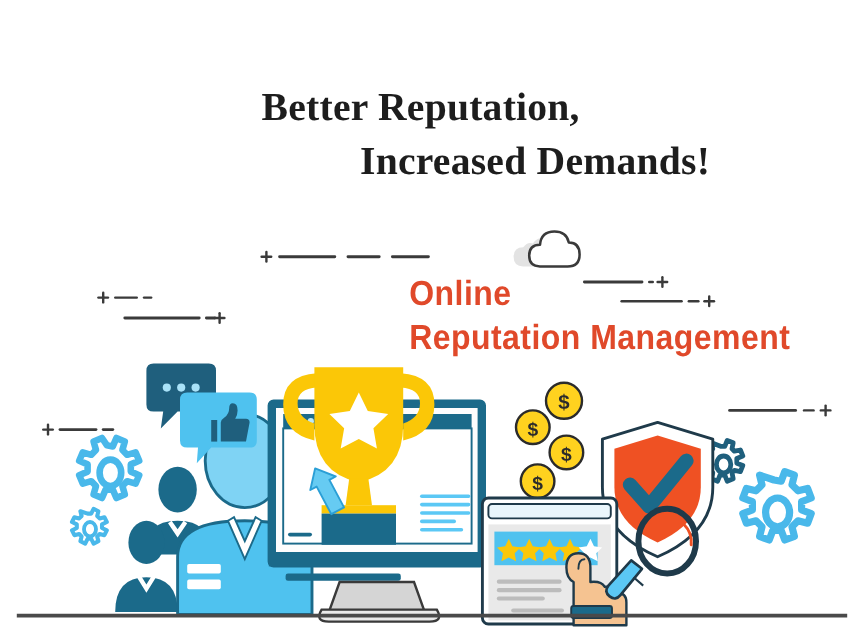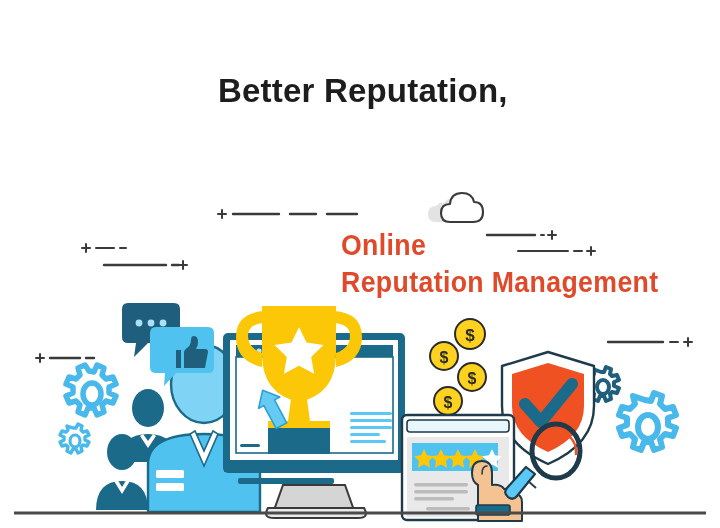--- a/index.html
+++ b/index.html
@@ -5,21 +5,21 @@
   html,body{margin:0;padding:0;background:#ffffff;}
   body{font-family:"Liberation Sans",sans-serif;}
   #stage{
     position:relative;width:720px;height:528px;background:#ffffff;overflow:hidden;
   }
   #stage svg.layer{position:absolute;left:0;top:0;width:720px;height:528px;}
   .headline{
     position:absolute;left:0;top:0;width:720px;height:528px;pointer-events:none;
   }
   .hl-line{
-    position:absolute;color:#1d1d1d;font-family:Liberation Sans, sans-serif;
+    position:absolute;color:#1d1d1d;font-family:Liberation Serif, serif;
     font-weight:600;letter-spacing:0.2px;white-space:nowrap;
   }
   .hl1{left:218px;top:72px;font-size:33px;}
   .hl2{left:300px;top:117px;font-size:33px;}
   .orm{
     position:absolute;color:#e0492a;white-space:nowrap;
     font-family:"Liberation Sans Narrow","Liberation Sans",sans-serif;
     font-weight:bold;letter-spacing:0.4px;
   }
   .orm1{left:341px;top:229px;font-size:29px;transform:scaleX(0.92);transform-origin:left top;}
@@ -272,17 +272,18 @@
       <ellipse cx="556" cy="451" rx="24" ry="27" fill="none" stroke="#1f3a4a" stroke-width="5"></ellipse>
       <path d="M570 437 q7 7 6 17" fill="none" stroke="#ef5123" stroke-width="2.4" stroke-linecap="round"></path>
     </g>
 
     <line x1="14" y1="513" x2="706" y2="513" stroke="#4a4a4a" stroke-width="3"></line>
 
   </svg>
 
   <div class="headline">
     <div class="hl-line hl1">Better Reputation,</div>
+    <div class="hl-line hl2">Increased Demands!</div>
     <div class="orm orm1">Online</div>
     <div class="orm orm2">Reputation Management</div>
   </div>
 
 </div>
 
 </body></html>

